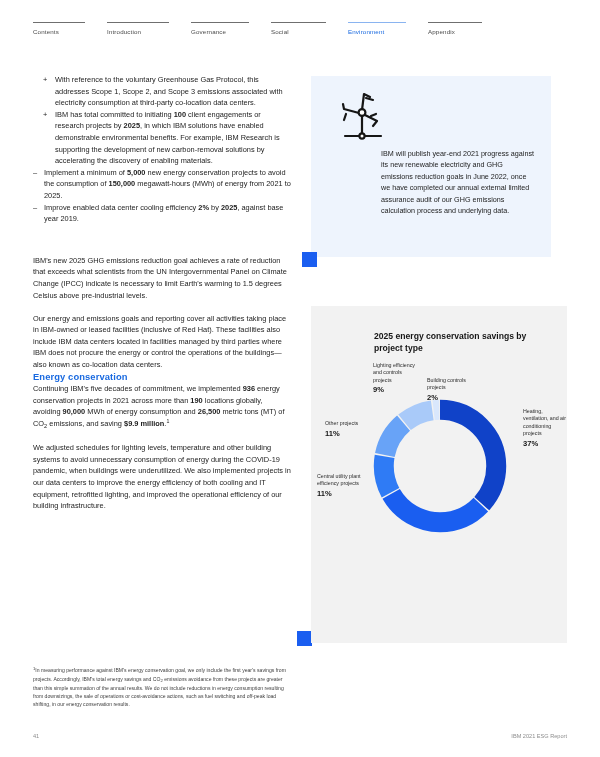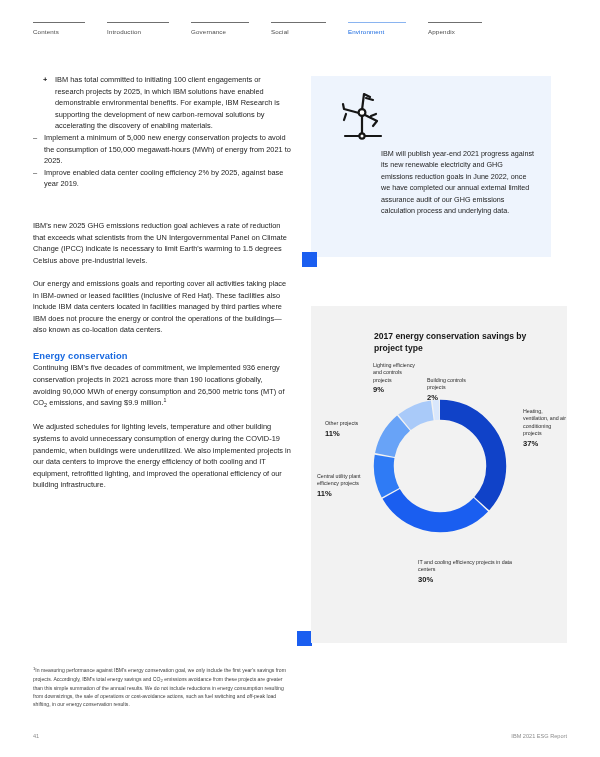--- a/index.html
+++ b/index.html
@@ -34,25 +34,25 @@
   .col-left {
     position: absolute; left: 33px; top: 74px; width: 258px;
     font-size: 7.4px; line-height: 11.6px; color: #1c1c1c;
   }
   .bullets { list-style: none; }
   .b1 { position: relative; padding-left: 22px; margin-bottom: 0; }
   .b1 > .mk { position: absolute; left: 10px; top: 0; }
   .b2 { position: relative; padding-left: 11px; }
   .b2 > .mk { position: absolute; left: 0; top: 0; }
   .para { margin-top: 11.6px; }
-  strong { font-weight: normal; }
+  strong { font-weight: bold; }
 
   h2.section-head {
     color: #1a6ae0; font-size: 9.4px; font-weight: bold;
-    margin-top: 14px; margin-bottom: 1px; letter-spacing: .1px;
+    margin-bottom: 1px; letter-spacing: .1px;
   }
   sub { font-size: 5.6px; vertical-align: baseline; position: relative; top: 1.6px; }
   sup { font-size: 5.2px; vertical-align: baseline; position: relative; top: -2.8px; }
 
   
   .footnote {
     position: absolute; left: 33px; top: 666px; width: 258px;
     font-size: 5.1px; line-height: 8.1px; color: #3d3d3d;
   }
   .footnote sup { font-size: 4.2px; top: -2.2px; }
@@ -123,20 +123,21 @@
     <div class="nav-item">Social</div>
     <div class="nav-item active">Environment</div>
     <div class="nav-item">Appendix</div>
   </nav>
 
   <div class="col-left">
 
     <ul class="bullets">
       <li class="b1">
         <span class="mk">+</span>
+        <span>With reference to the voluntary Greenhouse Gas Protocol, this addresses Scope 1, Scope 2, and Scope 3 emissions associated with electricity consumption at third-party co-location data centers.</span>
       </li>
       <li class="b1">
         <span class="mk">+</span>
         <span><span>IBM has total committed to initiating </span><strong>100</strong><span> client engagements or research projects by </span><strong>2025</strong><span>, in which IBM solutions have enabled demonstrable environmental benefits. For example, IBM Research is supporting the development of new carbon-removal solutions by accelerating the discovery of enabling materials.</span></span>
       </li>
       <li class="b2">
         <span class="mk">–</span>
         <span><span>Implement a minimum of </span><strong>5,000</strong><span> new energy conservation projects to avoid the consumption of </span><strong>150,000</strong><span> megawatt-hours (MWh) of energy from 2021 to 2025.</span></span>
       </li>
       <li class="b2">
@@ -177,43 +178,39 @@
         <circle cx="29" cy="24.5" r="3.4" fill="#ffffff"></circle>
       </svg>
     </div>
     <p class="callout-text">IBM will publish year-end 2021 progress against its new renewable electricity and GHG emissions reduction goals in June 2022, once we have completed our annual external limited assurance audit of our GHG emissions calculation process and underlying data.</p>
   </aside>
 
   <div class="accent-sq one"></div>
   <div class="accent-sq two"></div>
 
   <section class="chart-panel">
-    <h3 class="chart-title">2017 energy conservation savings by project type</h3>
+    <h3 class="chart-title">2025 energy conservation savings by project type</h3>
 
     <div class="donut-wrap">
       <svg viewBox="0 0 100 100" width="148" height="148">
         <g id="donut-segments" transform="rotate(-90 50 50)">
             <circle cx="50" cy="50" r="38" fill="none" stroke="#1042c8" stroke-width="13.5" stroke-dasharray="87.44158541894497 151.3194562538793" stroke-dashoffset="0"></circle>
             <circle cx="50" cy="50" r="38" fill="none" stroke="#1a5ef0" stroke-width="13.5" stroke-dasharray="70.72831250184727 168.032729170977" stroke-dashoffset="-88.34158541894497"></circle>
             <circle cx="50" cy="50" r="38" fill="none" stroke="#2f7bf5" stroke-width="13.5" stroke-dasharray="25.36371458401067 213.3973270888136" stroke-dashoffset="-159.96989792079225"></circle>
             <circle cx="50" cy="50" r="38" fill="none" stroke="#68a3f7" stroke-width="13.5" stroke-dasharray="25.36371458401067 213.3973270888136" stroke-dashoffset="-186.23361250480292"></circle>
             <circle cx="50" cy="50" r="38" fill="none" stroke="#a9caf9" stroke-width="13.5" stroke-dasharray="20.588493750554186 218.17254792227007" stroke-dashoffset="-212.4973270888136"></circle>
             <circle cx="50" cy="50" r="38" fill="none" stroke="#d9e7fc" stroke-width="13.5" stroke-dasharray="3.8752208334564853 234.88582083936777" stroke-dashoffset="-233.98582083936776"></circle>
           </g>
       </svg>
     </div>
 
     <div class="seg-label lbl-hvac">
       <span>Heating, ventilation, and air conditioning projects</span>
       <span class="pct">37%</span>
     </div>
-    <div class="seg-label lbl-it">
-      <span>IT and cooling efficiency projects in data centers</span>
-      <span class="pct">30%</span>
-    </div>
     <div class="seg-label lbl-central">
       <span>Central utility plant efficiency projects</span>
       <span class="pct">11%</span>
     </div>
     <div class="seg-label lbl-other">
       <span>Other projects</span>
       <span class="pct">11%</span>
     </div>
     <div class="seg-label lbl-lighting">
       <span>Lighting efficiency and controls projects</span>

